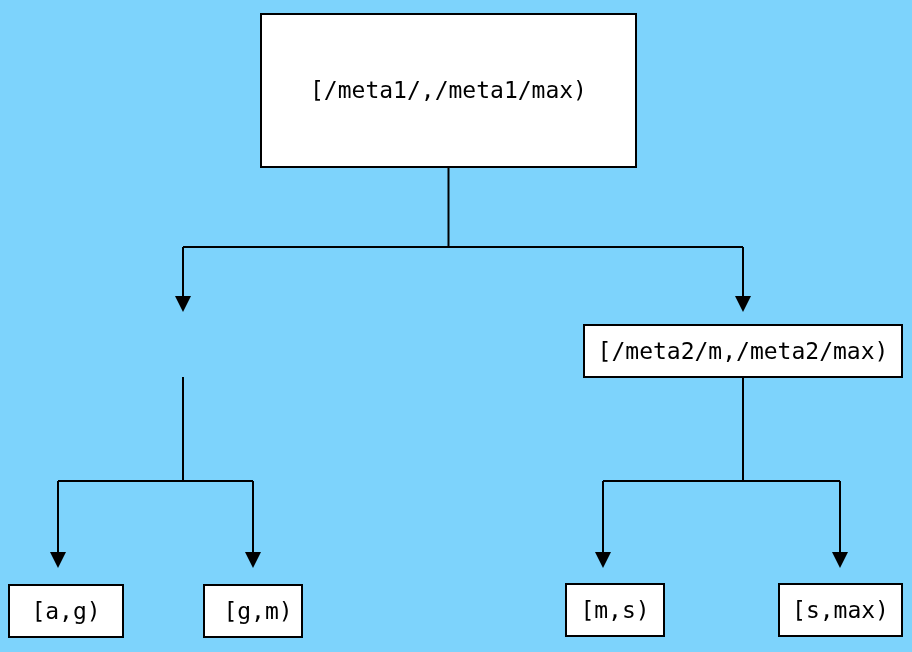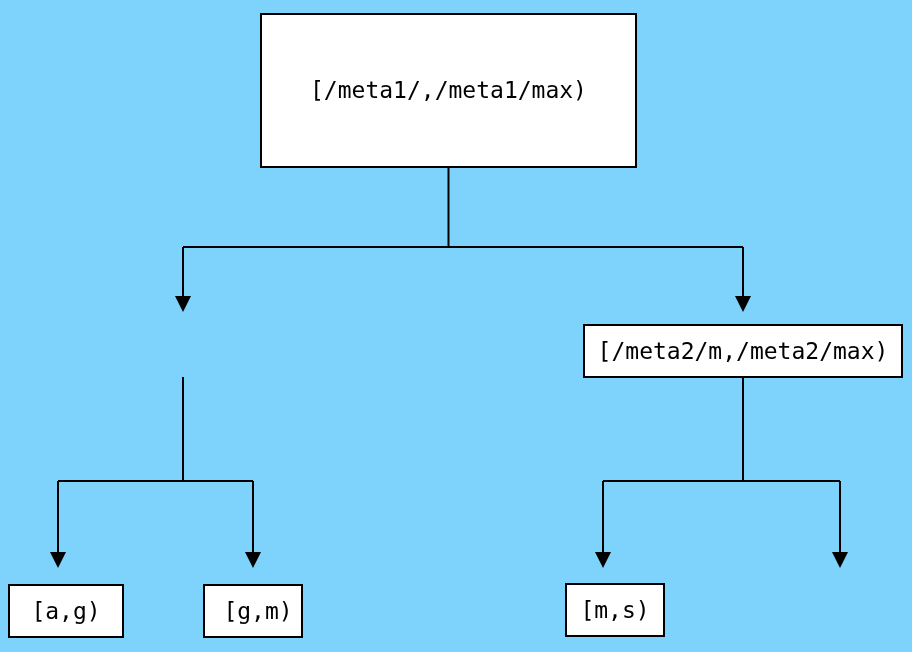--- a/index.html
+++ b/index.html
@@ -102,14 +102,17 @@
   </div>
 
   <div class="node" id="node-lr">
     <span>[g,m)</span>
   </div>
 
   <div class="node" id="node-rl">
     <span>[m,s)</span>
   </div>
 
+  <div class="node" id="node-rr">
+    <span>[s,max)</span>
+  </div>
 
 </div>
 
 </body></html>

